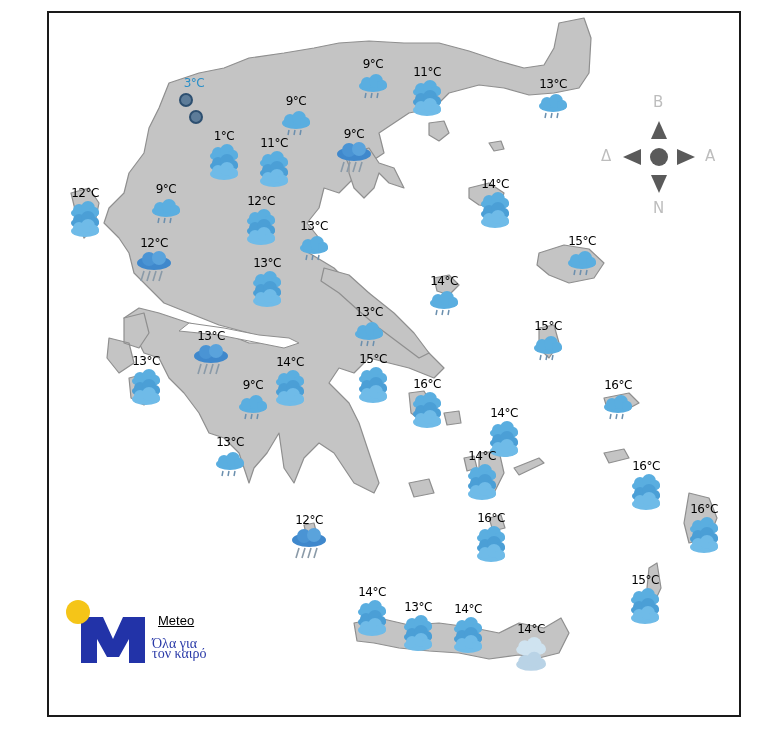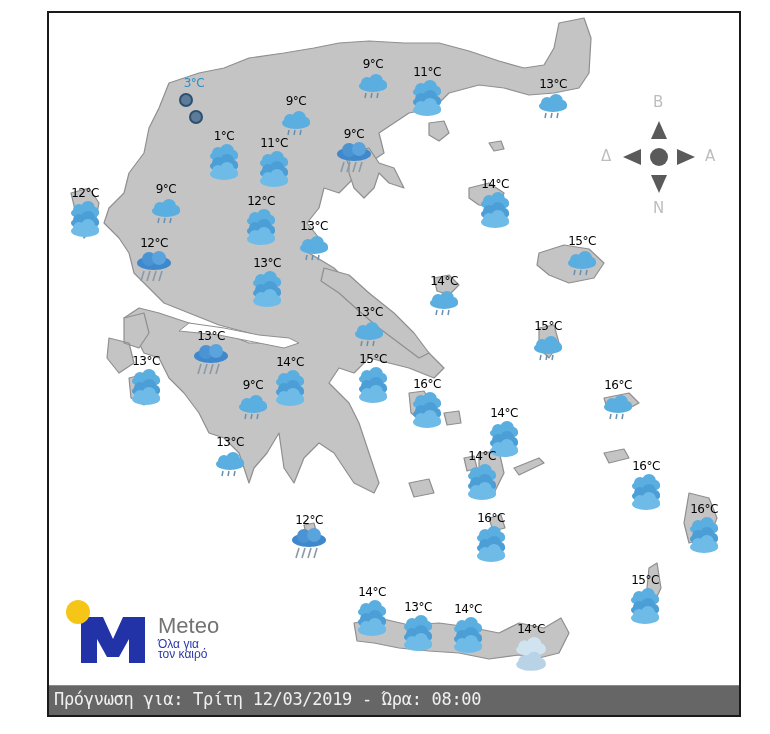--- a/index.html
+++ b/index.html
@@ -7,22 +7,22 @@
   .frame { position:absolute; left:47px; top:11px; width:690px; height:702px; border:2px solid #1a1a1a; background:#ffffff; overflow:hidden; }
   .map-svg { position:absolute; left:0; top:0; width:690px; height:702px; }
   .land { fill:#c4c4c4; stroke:#8f8f8f; stroke-width:1.2; stroke-linejoin:round; }
   .station { position:absolute; width:60px; text-align:center; }
   .temp { font-family:"DejaVu Sans", sans-serif; font-size:12px; color:#000; letter-spacing:-0.5px; line-height:16px; white-space:nowrap; }
   .temp.cold { color:#2a8fc8; }
   .wx { display:block; margin:0 auto; }
   .compass { position:absolute; left:552px; top:80px; width:120px; height:130px; }
   .compass .lbl { position:absolute; font-size:15px; color:#bdbdbd; font-family:"DejaVu Sans", sans-serif; }
   .logo { position:absolute; left:14px; top:586px; width:180px; height:80px; }
-  .logo .brand { position:absolute; left:95px; top:14px; font-size:22px; color:#737373; font-family:"Liberation Sans", sans-serif; }
-  .logo .tag { position:absolute; left:95px; top:40px; font-size:12px; line-height:10px; color:#2a3aa8; font-family:Liberation Sans, sans-serif; }
+  .logo .brand { position:absolute; left:95px; top:14px; font-size:13px; color:#000000; font-family:"Liberation Sans", sans-serif;text-decoration:underline; }
+  .logo .tag { position:absolute; left:89px; top:40px; font-size:14px; line-height:10px; color:#2a3aa8; font-family:Liberation Serif, serif; }
   .status-bar { position:absolute; left:0; bottom:0; width:690px; height:29px; background:#666666; border-top:1px solid #8a8a8a; }
   .status-text { position:absolute; left:5px; top:3px; font-family:"DejaVu Sans Mono", monospace; font-size:17px; color:#f0f0f0; letter-spacing:-0.3px; white-space:nowrap; }
 </style>
 </head>
 <body>
 
 <div class="frame">
   <svg class="map-svg" viewBox="0 0 690 702">
 
     <path class="land" d="M120,70 L150,60 L175,55 L200,45 L235,40 L265,35 L290,30 L320,28 L355,30 L390,30 L420,38 L450,48 L475,55 L495,52 L505,35 L510,10 L535,5 L542,25 L540,60 L530,75 L505,80 L480,82 L455,75 L430,72 L400,80 L385,95 L360,100 L345,110 L330,120 L335,140 L320,150 L305,135 L295,140 L305,165 L290,180 L275,175 L270,195 L258,210 L270,225 L260,240 L285,255 L300,270 L320,280 L335,300 L350,315 L380,340 L395,355 L385,365 L360,355 L340,350 L320,345 L305,360 L290,355 L280,370 L300,390 L310,410 L320,440 L330,470 L325,480 L305,470 L285,440 L270,430 L255,445 L245,470 L235,455 L230,420 L218,440 L205,455 L200,470 L190,440 L175,425 L160,420 L150,400 L135,380 L120,365 L110,345 L95,340 L85,320 L75,305 L90,295 L110,300 L140,310 L170,318 L200,330 L225,330 L200,320 L170,312 L140,300 L115,290 L100,275 L85,260 L80,240 L70,225 L55,210 L60,195 L75,180 L80,160 L95,140 L100,115 L110,95 Z"></path>
@@ -755,16 +755,13 @@
       <path d="M18,18 L40,18 L50,40 L60,18 L82,18 L82,64 L66,64 L66,40 L56,58 L44,58 L34,40 L34,64 L18,64 Z" fill="#2233a8"></path>
       <circle cx="15" cy="13" r="12" fill="#f5c518"></circle>
     </svg>
     <span class="brand">Meteo</span>
     <span class="tag">
       <span>Όλα για</span><br>
       <span>τον καιρό</span>
     </span>
   </div>
 
-  <div class="status-bar">
-    <span class="status-text">Πρόγνωση για: Τρίτη 12/03/2019 - Ώρα:  08:00</span>
-  </div>
 </div>
 
 </body></html>

